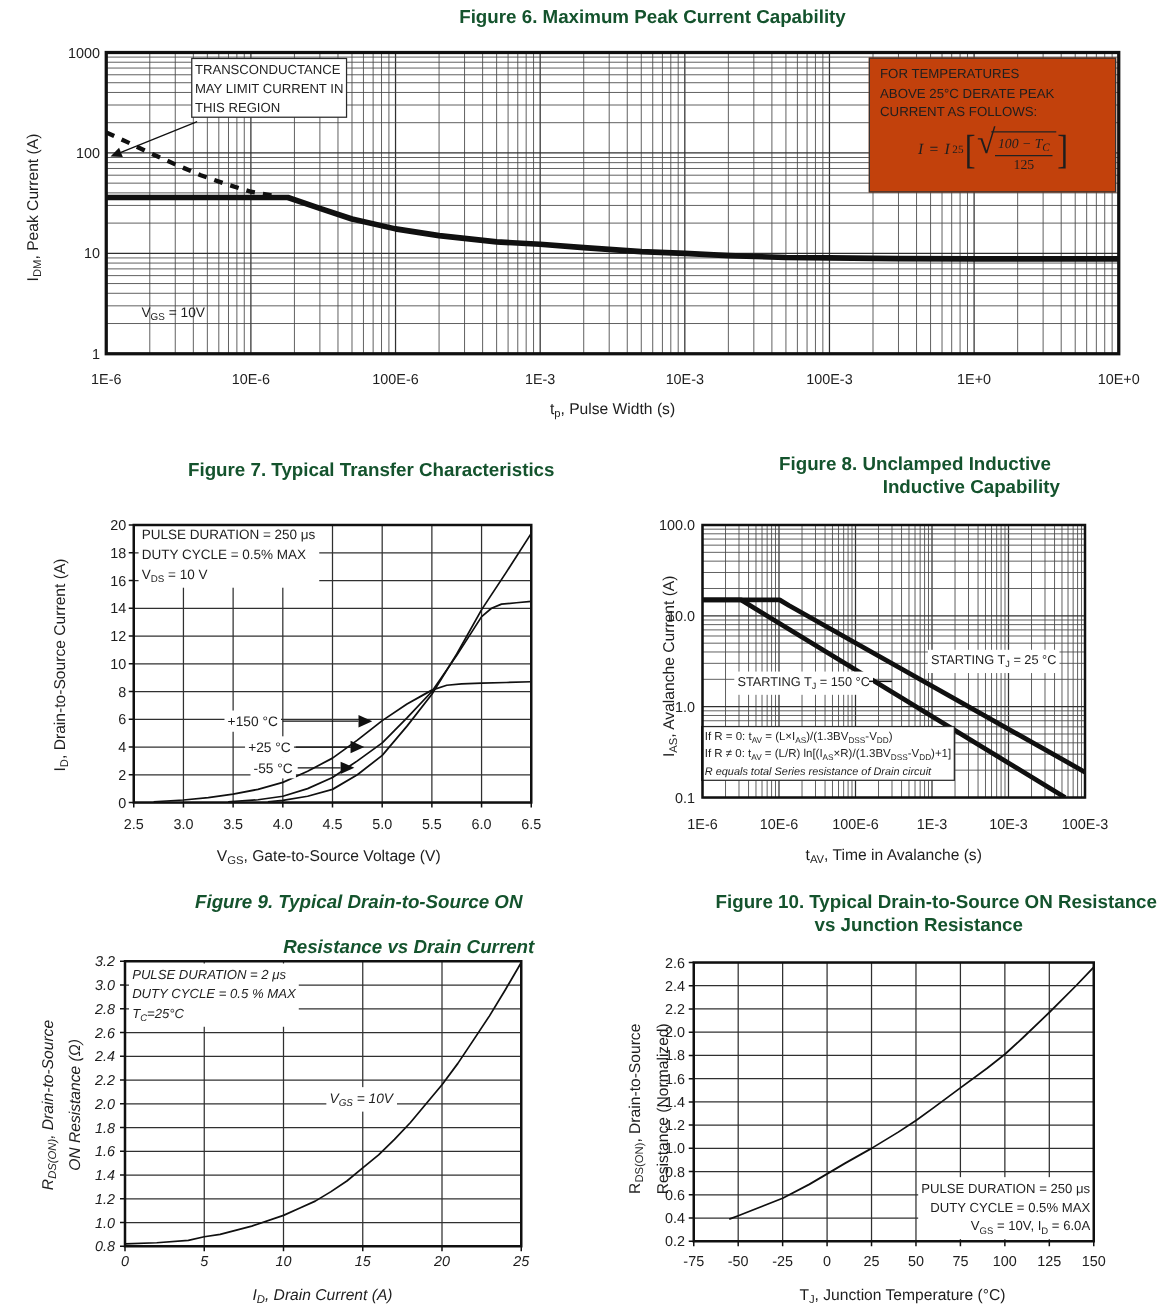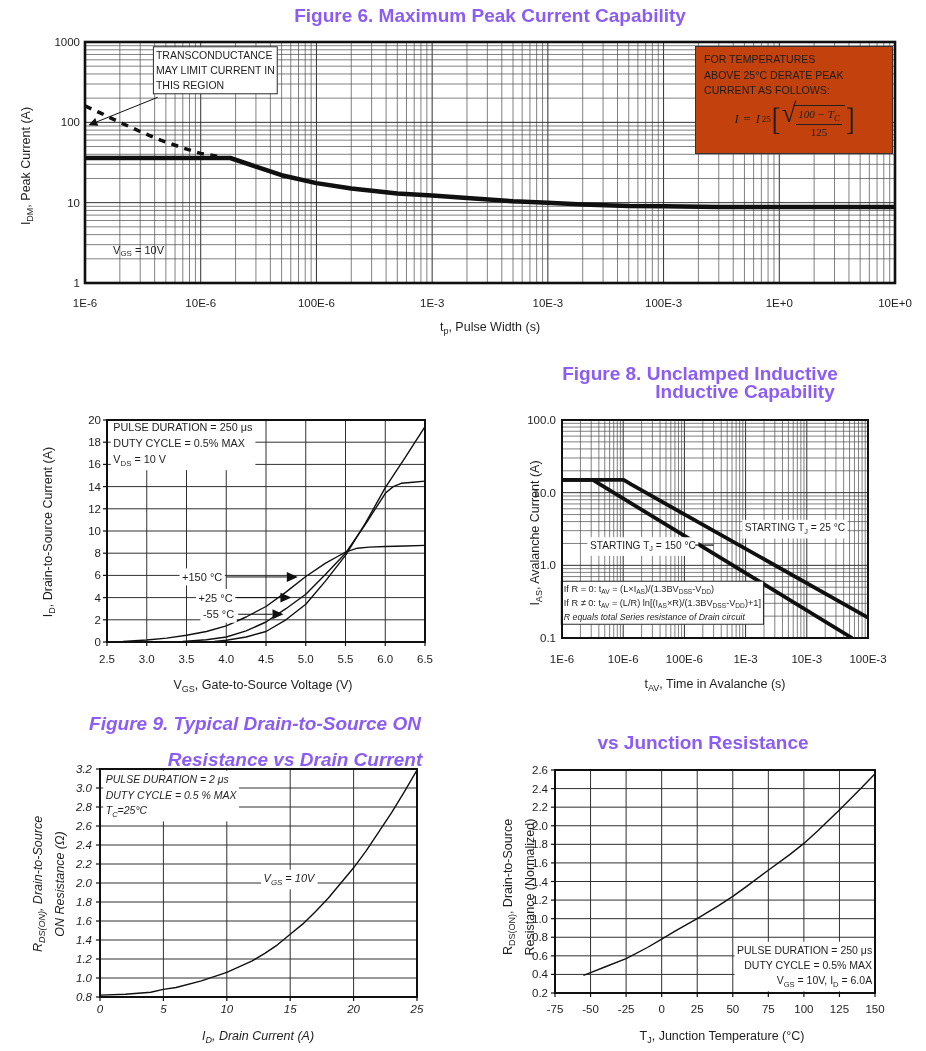--- a/index.html
+++ b/index.html
@@ -1,22 +1,22 @@
 <!DOCTYPE html>
 <html><head>
 <meta charset="utf-8">
 <style>
   html,body{margin:0;padding:0;background:#fff;}
   #page{position:relative;width:926px;height:1051px;background:#ffffff;overflow:hidden;
         font-family:"Liberation Sans",sans-serif;color:#1e1e1e;}
   .fig{position:absolute;}
   .fig svg{position:absolute;left:0;top:0;}
   svg text{font-family:"Liberation Sans",sans-serif;}
-  .fig-title{position:absolute;transform:translateX(-50%);font-weight:bold;font-size:19px;
-             white-space:nowrap;color:#8b5cf6;}
+  .fig-title{position:absolute;transform:translateX(-50%);font-weight:bold;font-size:15px;
+             white-space:nowrap;color:#14532d;margin-left:32px;}
   
   .derate{position:absolute;left:695px;top:46px;width:198px;height:108px;background:#c2410c;
           border:1.2px solid #333;padding:5px 8px;box-sizing:border-box;font-size:10.6px;
           line-height:15.5px;color:#1e1e1e;z-index:3;}
   .formula{display:flex;align-items:center;justify-content:center;margin-top:2px;
            font-family:"Liberation Serif",serif;font-size:12.5px;color:#1e1e1e;line-height:1;}
   .fvar{font-style:italic;margin:0 2px;}
   .feq{margin:0 3px;}
   sub.fsub{font-size:9px;line-height:1;}
   .bracket{display:inline-block;font-size:26px;font-weight:300;transform:scaleY(1.25);margin:0 1px;
@@ -190,20 +190,21 @@
               <span class="den">125</span>
             </span>
           </span>
         </span>
         <span class="bracket">]</span>
       </div>
     </div>
   </section>
 
   <section class="fig" style="left:0;top:355px;width:463px;height:350px;">
+    <div class="fig-title" style="left:265px;top:13px;">Figure 7. Typical Transfer Characteristics</div>
     <svg width="463" height="350" viewBox="0 0 463 350">
         <g>
           <g>
             <line x1="107" y1="65" x2="107" y2="287" stroke="#303030" stroke-width="1"></line>
             <line x1="146.75" y1="65" x2="146.75" y2="287" stroke="#303030" stroke-width="1"></line>
             <line x1="186.5" y1="65" x2="186.5" y2="287" stroke="#303030" stroke-width="1"></line>
             <line x1="226.25" y1="65" x2="226.25" y2="287" stroke="#303030" stroke-width="1"></line>
             <line x1="266" y1="65" x2="266" y2="287" stroke="#303030" stroke-width="1"></line>
             <line x1="305.75" y1="65" x2="305.75" y2="287" stroke="#303030" stroke-width="1"></line>
             <line x1="345.5" y1="65" x2="345.5" y2="287" stroke="#303030" stroke-width="1"></line>
@@ -520,20 +521,21 @@
           <text x="92" y="68.025" text-anchor="end" font-size="11.5" fill="#1e1e1e">3.2</text>
           <line x1="96" y1="64" x2="100" y2="64" stroke="#101010" stroke-width="1.2"></line>
           <text x="258" y="335" text-anchor="middle" font-size="12.5" fill="#1e1e1e"><tspan>I</tspan><tspan font-size="9.0" dy="2.6">D</tspan><tspan dy="-2.6">, Drain Current (A)</tspan></text>
           <text x="42" y="179" text-anchor="middle" font-size="12.5" fill="#1e1e1e" transform="rotate(-90 42 179)"><tspan>R</tspan><tspan font-size="9.0" dy="2.6">DS(ON)</tspan><tspan dy="-2.6">, Drain-to-Source</tspan></text>
           <text x="64" y="179" text-anchor="middle" font-size="12.5" fill="#1e1e1e" transform="rotate(-90 64 179)"><tspan>ON Resistance (Ω)</tspan></text>
         </g>
       </svg>
   </section>
 
   <section class="fig" style="left:463px;top:705px;width:463px;height:346px;">
+    <div class="fig-title" style="left:254px;top:8px;">Figure 10.  Typical Drain-to-Source ON Resistance</div>
     <div class="fig-title" style="left:240px;top:27px;">vs Junction Resistance</div>
     <svg width="463" height="346" viewBox="0 0 463 346">
         <g>
           <g>
             <line x1="92" y1="65" x2="92" y2="288" stroke="#303030" stroke-width="1"></line>
             <line x1="127.55555555555556" y1="65" x2="127.55555555555556" y2="288" stroke="#303030" stroke-width="1"></line>
             <line x1="163.11111111111111" y1="65" x2="163.11111111111111" y2="288" stroke="#303030" stroke-width="1"></line>
             <line x1="198.66666666666666" y1="65" x2="198.66666666666666" y2="288" stroke="#303030" stroke-width="1"></line>
             <line x1="234.22222222222223" y1="65" x2="234.22222222222223" y2="288" stroke="#303030" stroke-width="1"></line>
             <line x1="269.77777777777777" y1="65" x2="269.77777777777777" y2="288" stroke="#303030" stroke-width="1"></line>

